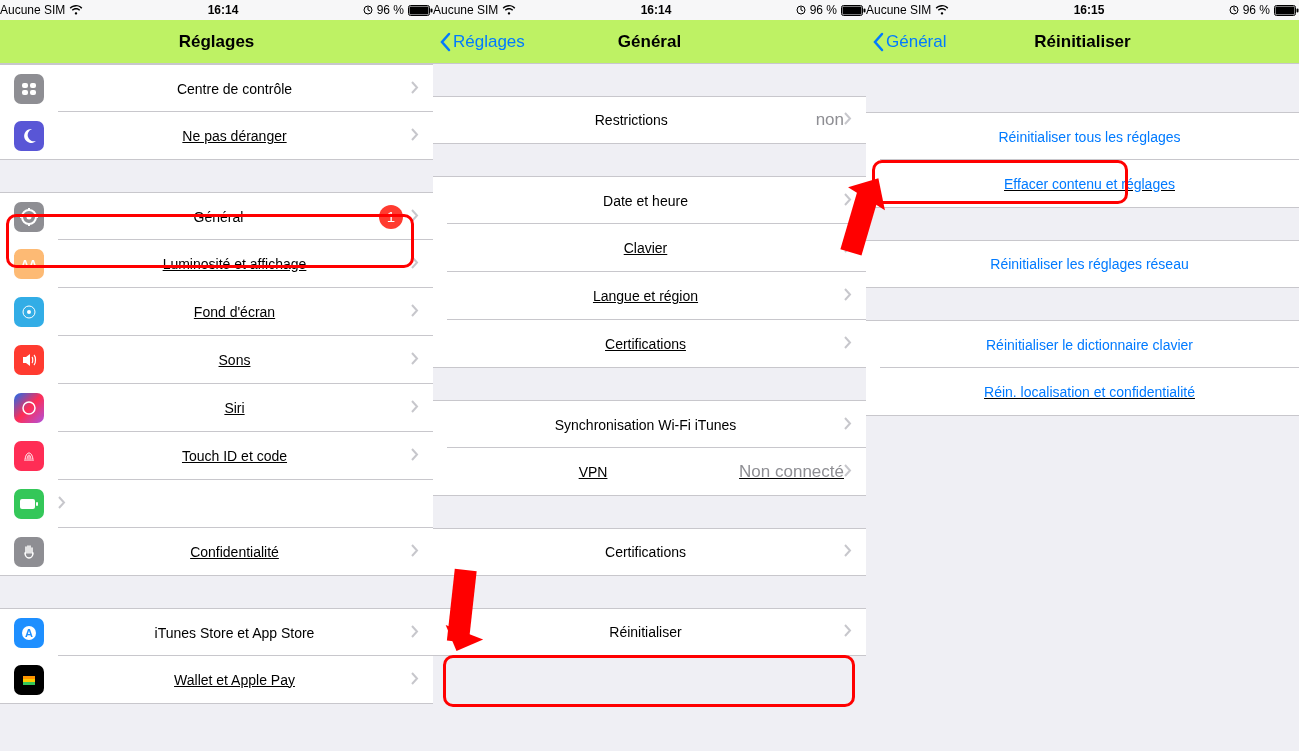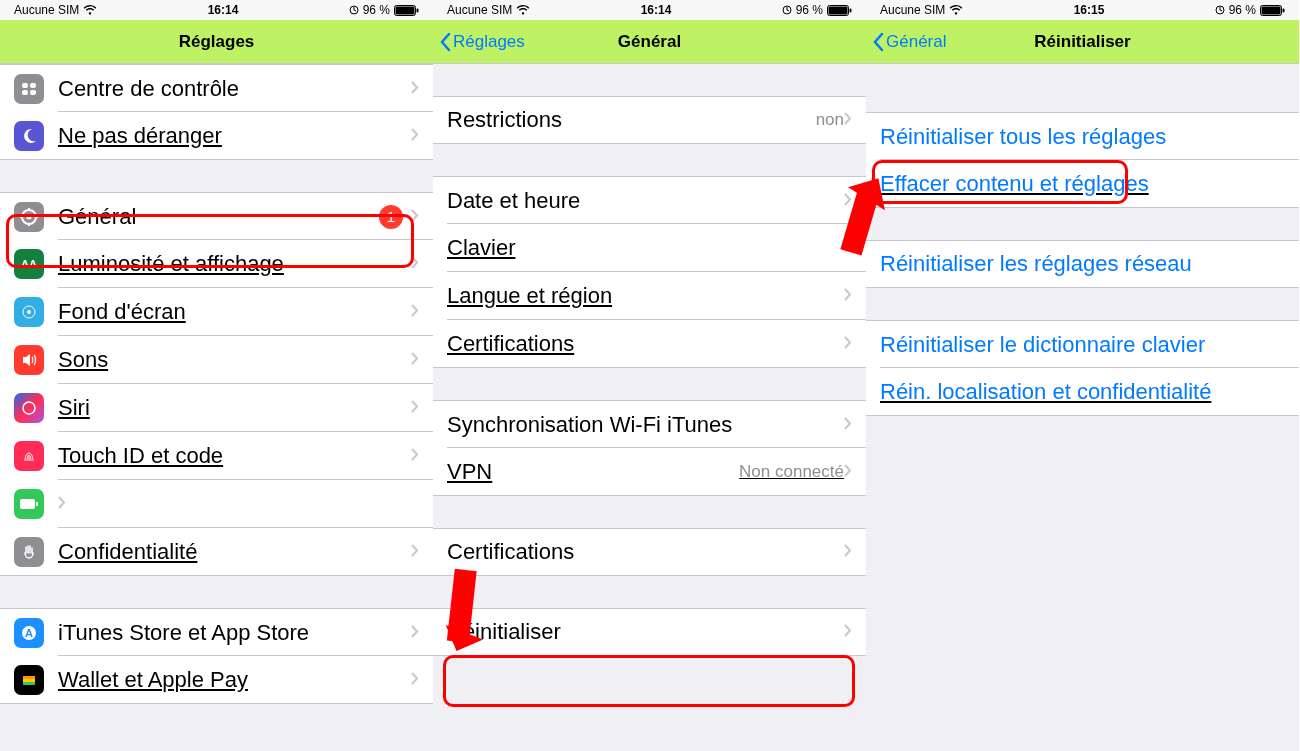--- a/index.html
+++ b/index.html
@@ -16,21 +16,21 @@
     height: 751px;
     background: #efeff4;
     position: relative;
     flex: none;
   }
   .status-bar {
     height: 20px;
     display: flex;
     align-items: center;
     justify-content: space-between;
-    padding: 0 14px;
+    padding: 0 0;
     font-size: 12px;
     background: #f7f7f8;
     color: #000;
   }
   .status-left, .status-right { display: flex; align-items: center; gap: 4px; }
   .wifi-icon, .battery-icon, .alarm-icon { display: inline-flex; }
   .nav-bar {
     height: 44px;
     background: #bef264;
     border-bottom: 1px solid #c8c7cc;
@@ -88,22 +88,23 @@
     width: 30px; height: 30px;
     border-radius: 7px;
     margin-right: 14px;
     flex: none;
     display: flex;
     align-items: center;
     justify-content: center;
   }
   .cell-label {
     flex: 1;
-    font-size: 22px;
+    font-size: 14px;
     color: #000;
+    text-align: center;
   }
   .cell-label.blue { color: #007aff; }
   .cell-detail {
     font-size: 17px;
     color: #8e8e93;
   }
   .chevron {
     color: #c7c7cc;
     margin-right: 14px;
     flex: none;
@@ -128,21 +129,21 @@
     z-index: 10;
   }
   .arrow {
     position: absolute;
     z-index: 20;
     pointer-events: none;
   }
   
   .bg-grey { background: #8e8e93; }
   .bg-purple { background: #5956d6; }
-  .bg-blue { background: #15803d; }
+  .bg-blue { background: #fdba74; }
   .bg-cyan { background: #32ade6; }
   .bg-red { background: #ff3b30; }
   .bg-siri { background: linear-gradient(135deg,#1a6ef0,#ff2d55,#af52de); }
   .bg-pink { background: #ff2d55; }
   .bg-green { background: #34c759; }
   .bg-hand { background: #8e8e93; }
   .bg-appstore { background: #1e8fff; }
   .bg-wallet { background: #000; }
 </style>
 </head>

